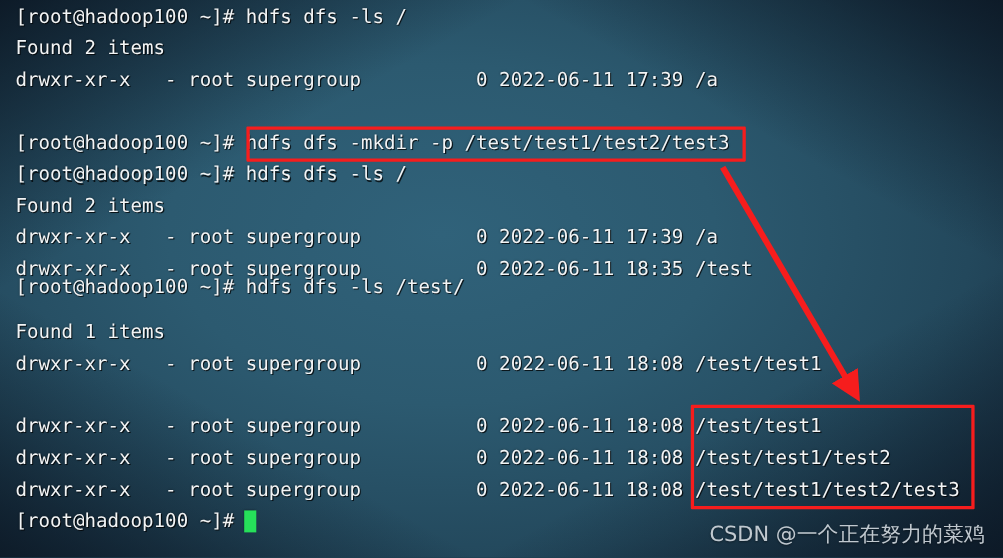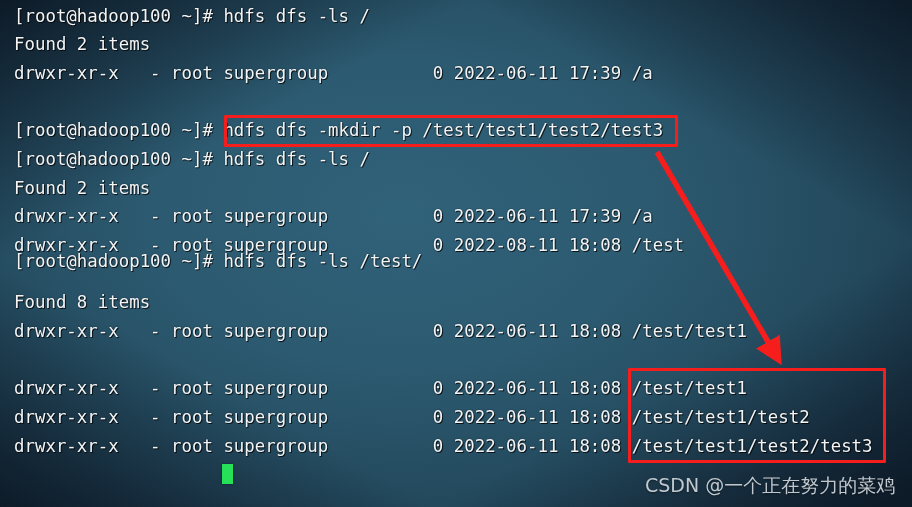--- a/index.html
+++ b/index.html
@@ -90,27 +90,28 @@
 <div id="screen">
 
   <div id="term-lines">
     <div class="line" style="top:6px">[root@hadoop100 ~]# hdfs dfs -ls /</div>
     <div class="line" style="top:34px">Found 2 items</div>
     <div class="line" style="top:63px">drwxr-xr-x   - root supergroup          0 2022-06-11 17:39 /a</div>
     <div class="line" style="top:120px">[root@hadoop100 ~]# hdfs dfs -mkdir -p /test/test1/test2/test3</div>
     <div class="line" style="top:149px">[root@hadoop100 ~]# hdfs dfs -ls /</div>
     <div class="line" style="top:178px">Found 2 items</div>
     <div class="line" style="top:206px">drwxr-xr-x   - root supergroup          0 2022-06-11 17:39 /a</div>
-    <div class="line" style="top:235px">drwxr-xr-x   - root supergroup          0 2022-08-11 18:08 /test</div>
+    <div class="line" style="top:235px">drwxr-xr-x   - root supergroup          0 2022-06-11 18:35 /test</div>
     <div class="line" style="top:251px">[root@hadoop100 ~]# hdfs dfs -ls /test/</div>
-    <div class="line" style="top:292px">Found 8 items</div>
+    <div class="line" style="top:292px">Found 1 items</div>
     <div class="line" style="top:321px">drwxr-xr-x   - root supergroup          0 2022-06-11 18:08 /test/test1</div>
     <div class="line" style="top:378px">drwxr-xr-x   - root supergroup          0 2022-06-11 18:08 /test/test1</div>
     <div class="line" style="top:407px">drwxr-xr-x   - root supergroup          0 2022-06-11 18:08 /test/test1/test2</div>
     <div class="line" style="top:436px">drwxr-xr-x   - root supergroup          0 2022-06-11 18:08 /test/test1/test2/test3</div>
+    <div class="line" style="top:464px">[root@hadoop100 ~]# </div>
     <div class="cursor" style="left:222px; top:464px"></div>
   </div>
 
   <div class="redbox" style="left:224px; top:115px; width:454px; height:32px;"></div>
 
   <div class="redbox" style="left:628px; top:368px; width:258px; height:95px;"></div>
 
   <svg id="arrow-layer" width="912" height="507" viewBox="0 0 912 507">
     <defs>
       <marker id="redhead" markerWidth="5" markerHeight="5" refX="2.2" refY="2.5" orient="auto">

